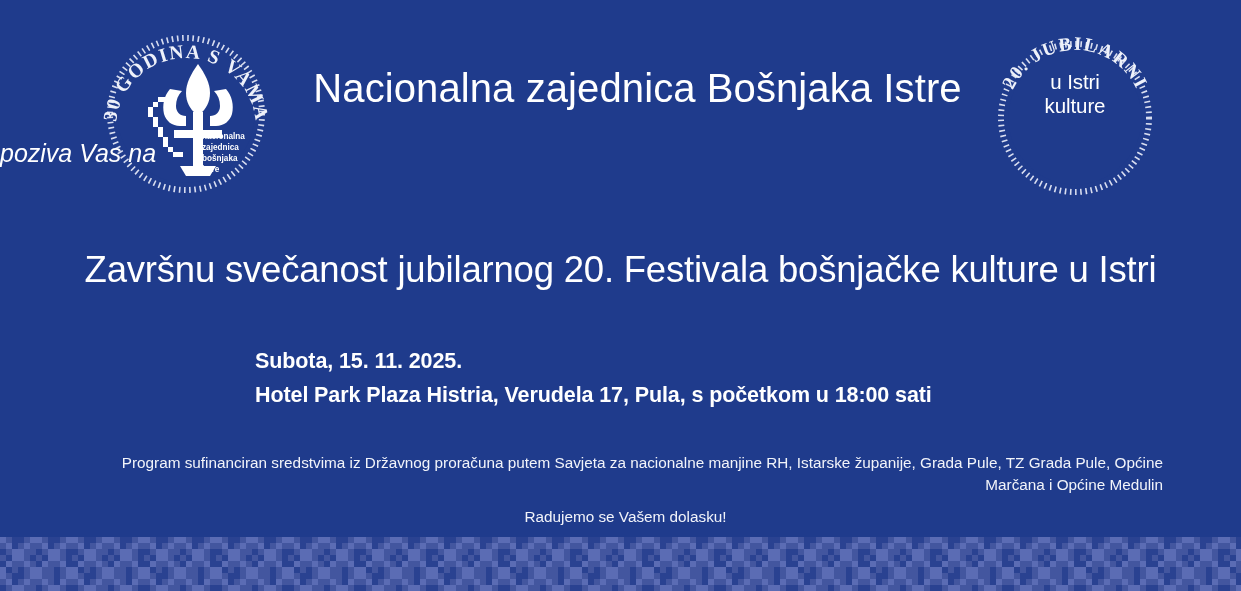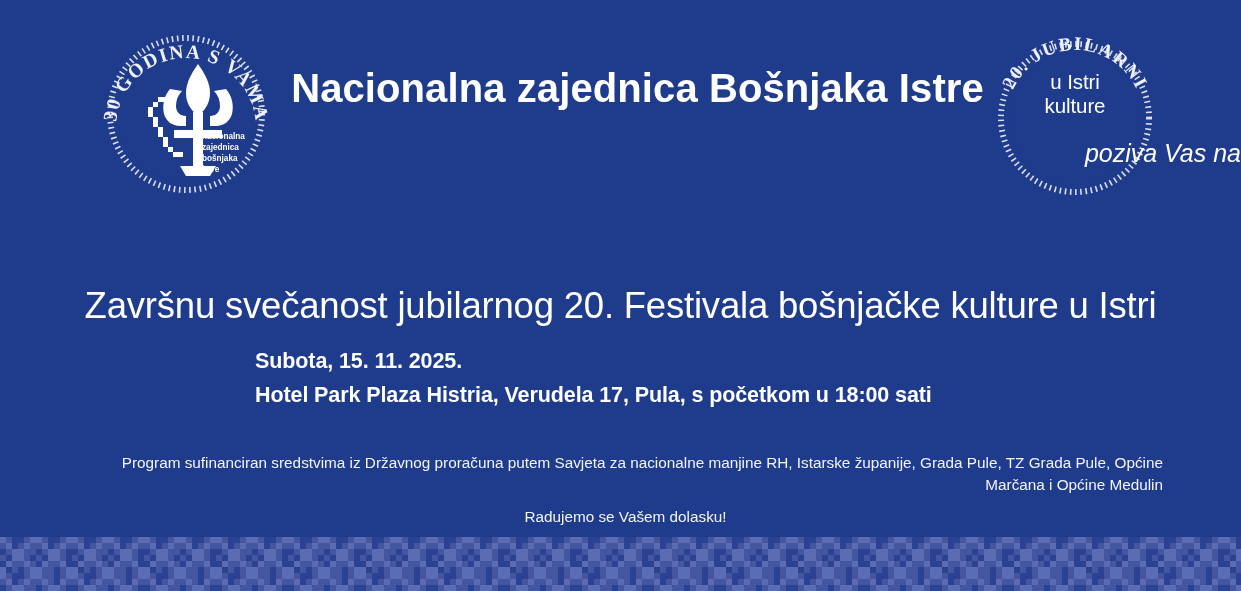--- a/index.html
+++ b/index.html
@@ -49,48 +49,47 @@
   }
 
   
   #org-name {
     position: absolute;
     left: 0; right: 0;
     top: 66px;
     text-align: center;
     color: #ffffff;
     font-size: 40px;
-    font-weight: 700;
+    font-weight: 400;
     letter-spacing: 0.1px;
     font-stretch: condensed;
     padding-left: 34px;
   }
   #invite-line {
     position: absolute;
     left: 0; right: 0;
     top: 139px;
-    text-align: right;
+    text-align: left;
     color: #ffffff;
     font-size: 25px;
     font-style: italic;
     font-weight: 400;
   }
 
   
   #headline {
     position: absolute;
     left: 0; right: 0;
     top: 249px;
     text-align: center;
     color: #ffffff;
     font-size: 36.5px;
     font-weight: 400;
     letter-spacing: -0.2px;
     white-space: nowrap;
-    margin-top: 36px;
   }
 
   
   #event-details {
     position: absolute;
     left: 255px;
     top: 344px;
     color: #ffffff;
     font-size: 21.5px;
     font-weight: bold;

